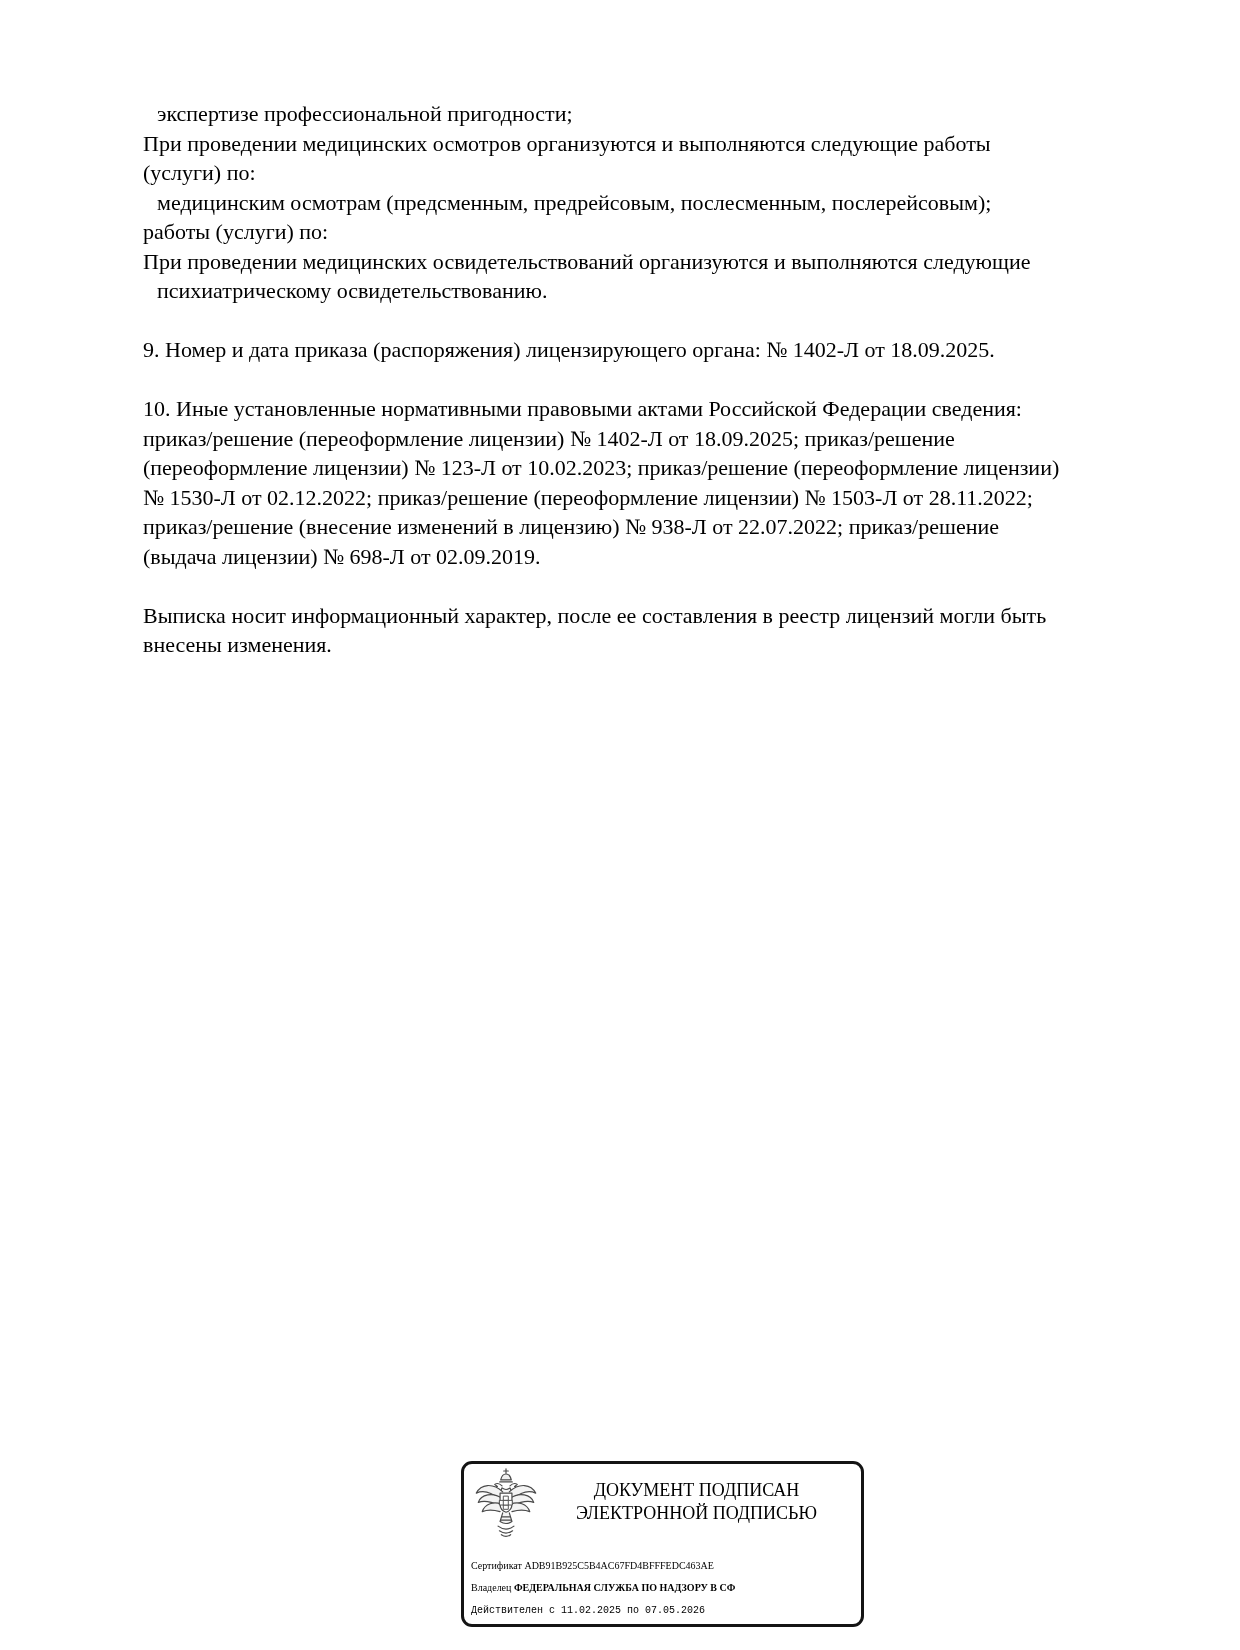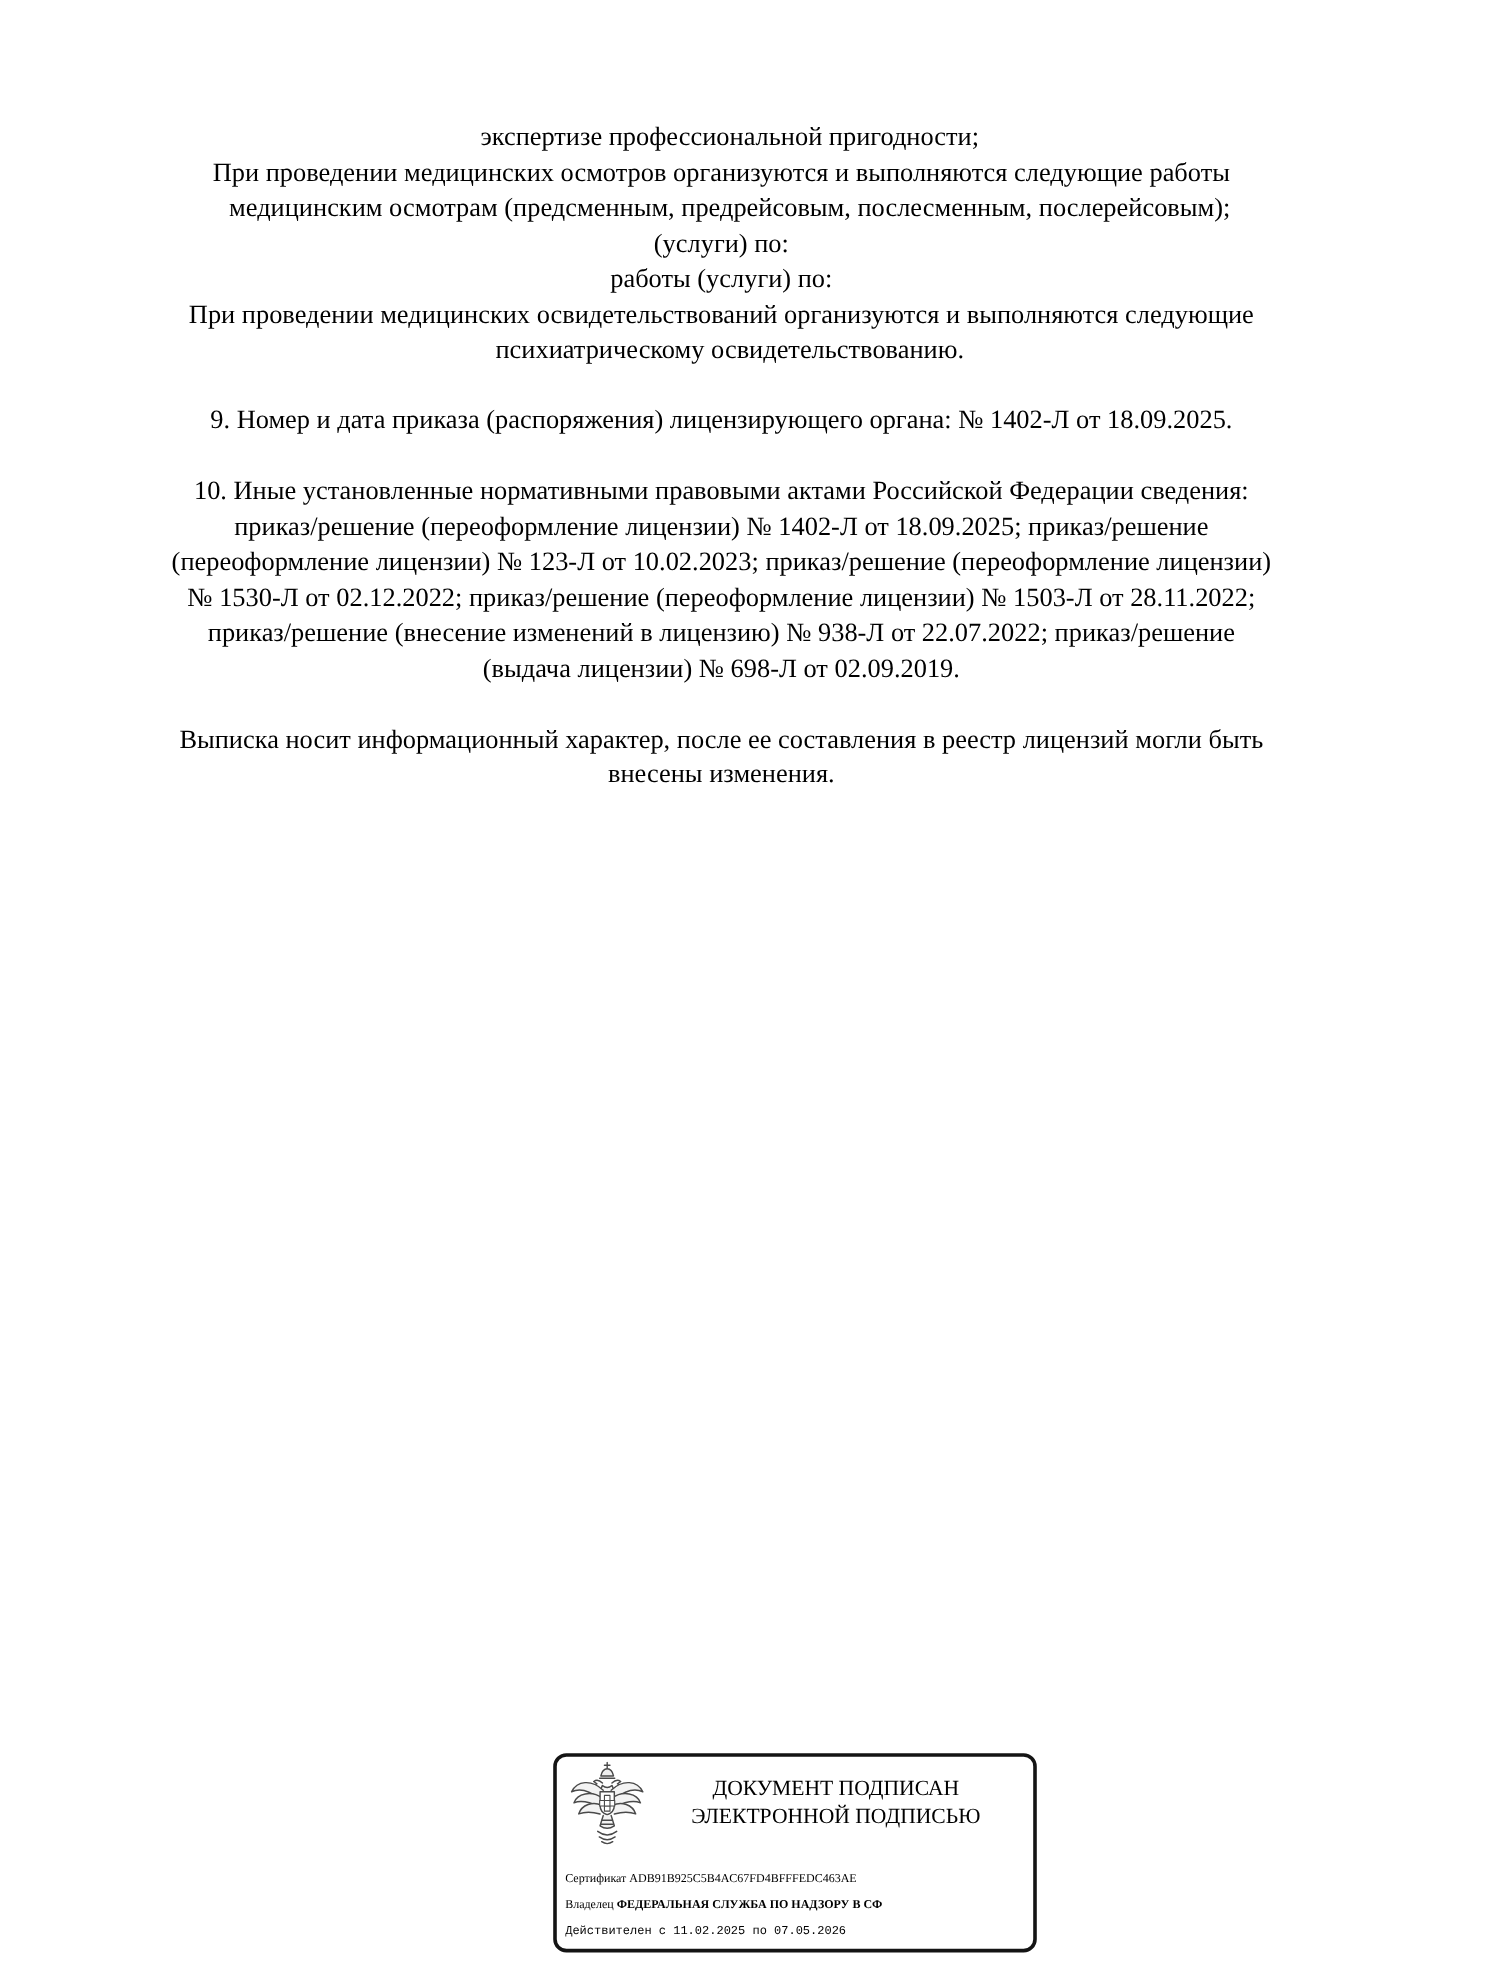--- a/index.html
+++ b/index.html
@@ -12,21 +12,20 @@
     font-family: "Liberation Serif", "DejaVu Serif", serif;
     color: #000000;
   }
   .doc-text {
     position: absolute;
     left: 143px;
     top: 99px;
     font-size: 22px;
     line-height: 29.5px;
     white-space: nowrap;
-    text-align: center;
   }
   .line { height: 29.5px; }
   .line.indent { padding-left: 14px; }
   .blank { height: 29.5px; }
 
   .stamp {
     position: absolute;
     left: 461px;
     top: 1461px;
     width: 403px;
@@ -69,22 +68,22 @@
   .owner-name { font-weight: bold; }
 </style>
 </head>
 <body>
 
 <div class="page">
 
   <div class="doc-text">
     <div class="line indent">экспертизе профессиональной пригодности;</div>
     <div class="line">При проведении медицинских осмотров организуются и выполняются следующие работы</div>
+    <div class="line">(услуги) по:</div>
     <div class="line indent">медицинским осмотрам (предсменным, предрейсовым, послесменным, послерейсовым);</div>
-    <div class="line">(услуги) по:</div>
     <div class="line">работы (услуги) по:</div>
     <div class="line">При проведении медицинских освидетельствований организуются и выполняются следующие</div>
     <div class="line indent">психиатрическому освидетельствованию.</div>
 
     <div class="blank"></div>
 
     <div class="line">9. Номер и дата приказа (распоряжения) лицензирующего органа: № 1402-Л от 18.09.2025.</div>
 
     <div class="blank"></div>
 

